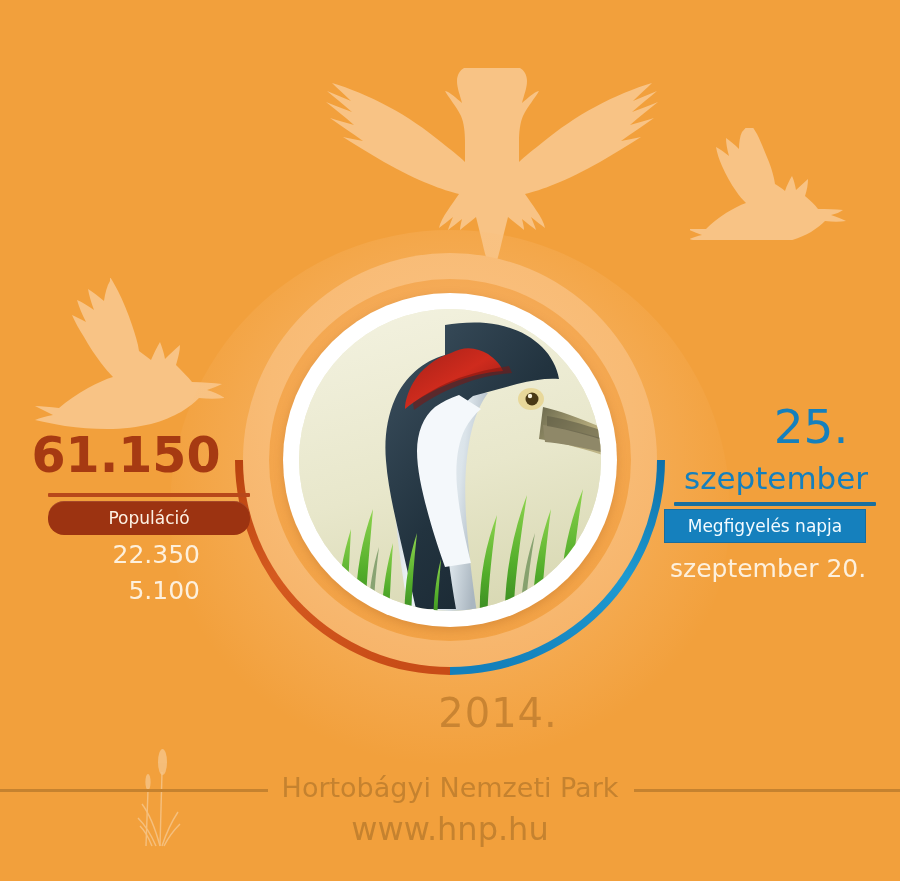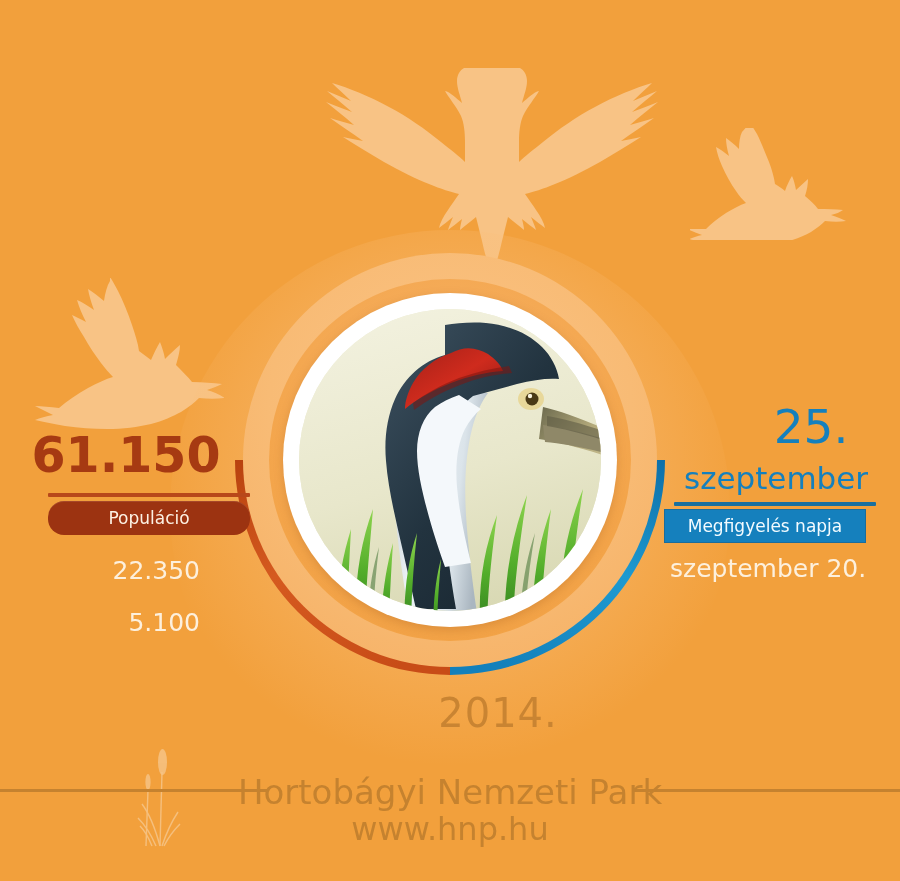--- a/index.html
+++ b/index.html
@@ -82,21 +82,21 @@
   }
   #pop-label-box{
     width:202px; margin-left:48px; height:34px; background:#9c3311;
     display:flex; align-items:center; justify-content:center;
     box-shadow:inset 0 1px 0 rgba(255,255,255,0.10);
     border-radius:16px;
   }
   #pop-label-box span{ color:#fdf2e4; font-size:17px; }
   .pop-sub{
     color:#fdf0dd; font-size:25px; line-height:1.28;
-    text-align:right; padding-right:58px; margin-top:20px;
+    text-align:right; padding-right:58px; margin-top:4px;
   }
   .pop-sub.first{ }
 
   
   #right-block{ position:absolute; left:664px; top:404px; width:258px; }
   #obs-day{
     font-size:47px; color:#1580bd; font-weight:400; line-height:0.98;
     text-align:center; padding-left:36px;
   }
   #obs-month{
@@ -127,21 +127,21 @@
   #footer-rule-left{
     position:absolute; left:0px; top:789px; width:268px; height:3px;
     background:#c5822f;
   }
   #footer-rule-right{
     position:absolute; left:634px; top:789px; width:266px; height:3px;
     background:#c5822f;
   }
   #park-name{
     position:absolute; left:0; top:772px; width:900px; text-align:center;
-    font-size:34px; color:#c5822f;
+    font-size:27px; color:#c5822f;
   }
   #park-url{
     position:absolute; left:0; top:810px; width:900px; text-align:center;
     font-size:32px; color:#c5822f;
   }
   #grass-mark{ position:absolute; left:118px; top:742px; width:80px; height:110px; }
 </style>
 </head>
 <body>
 

